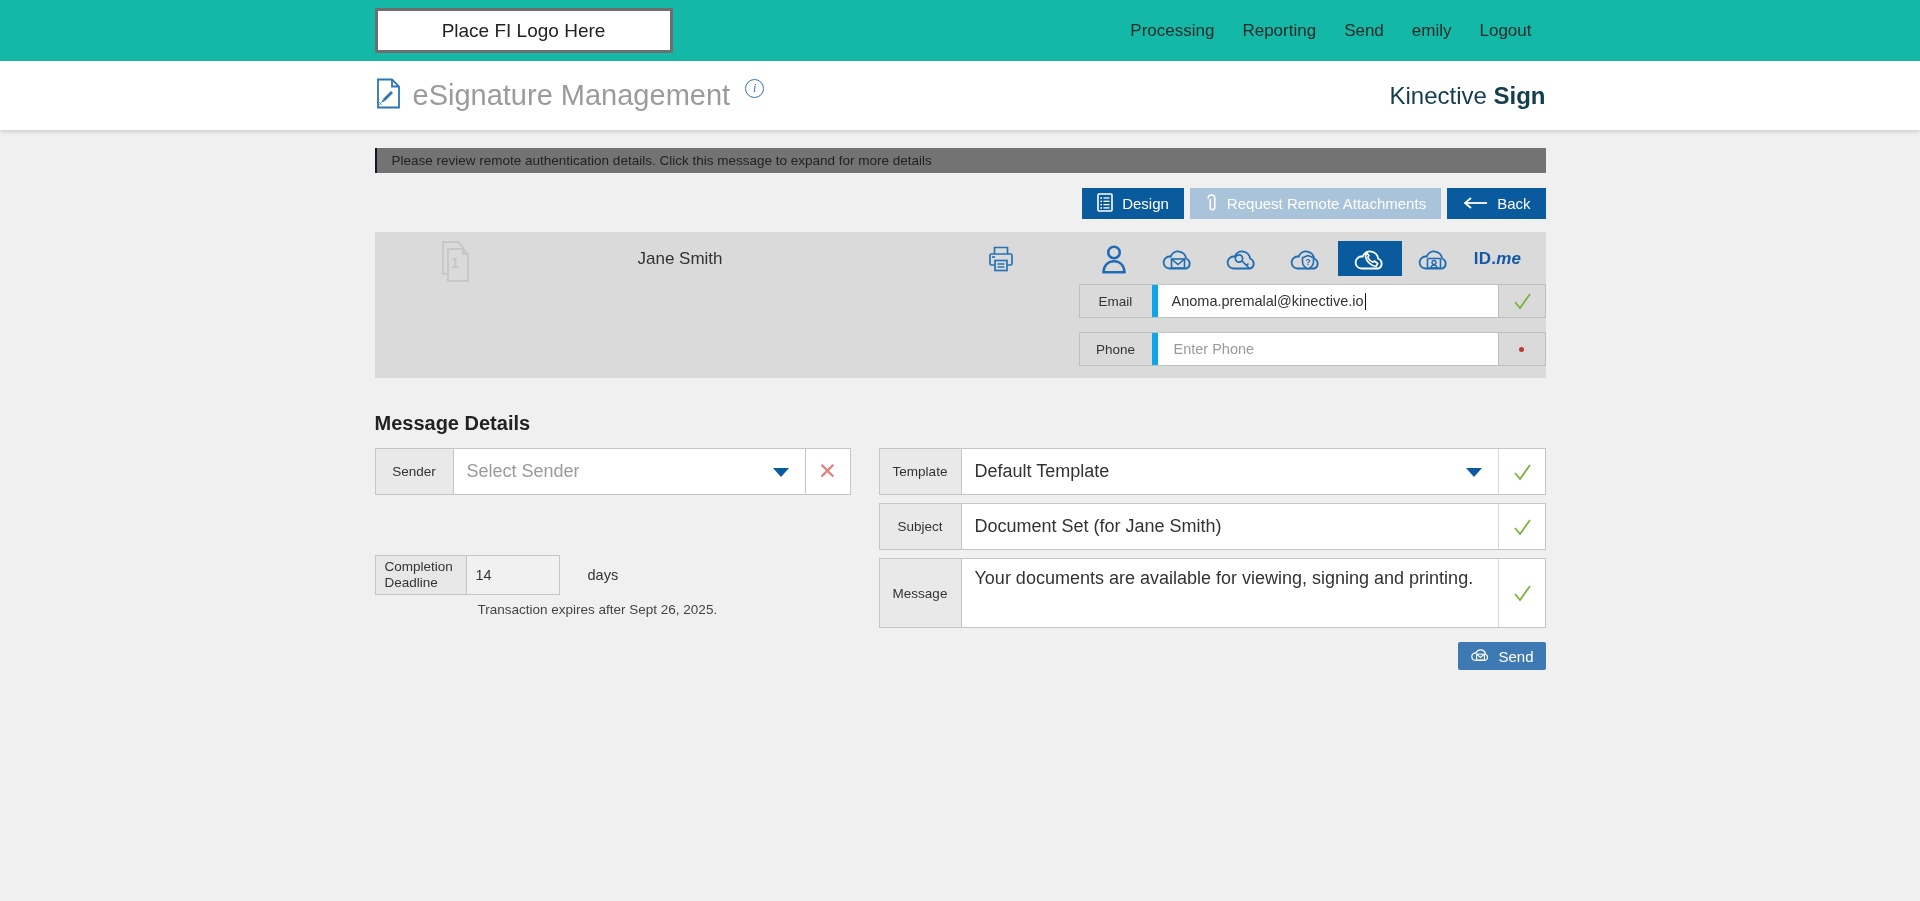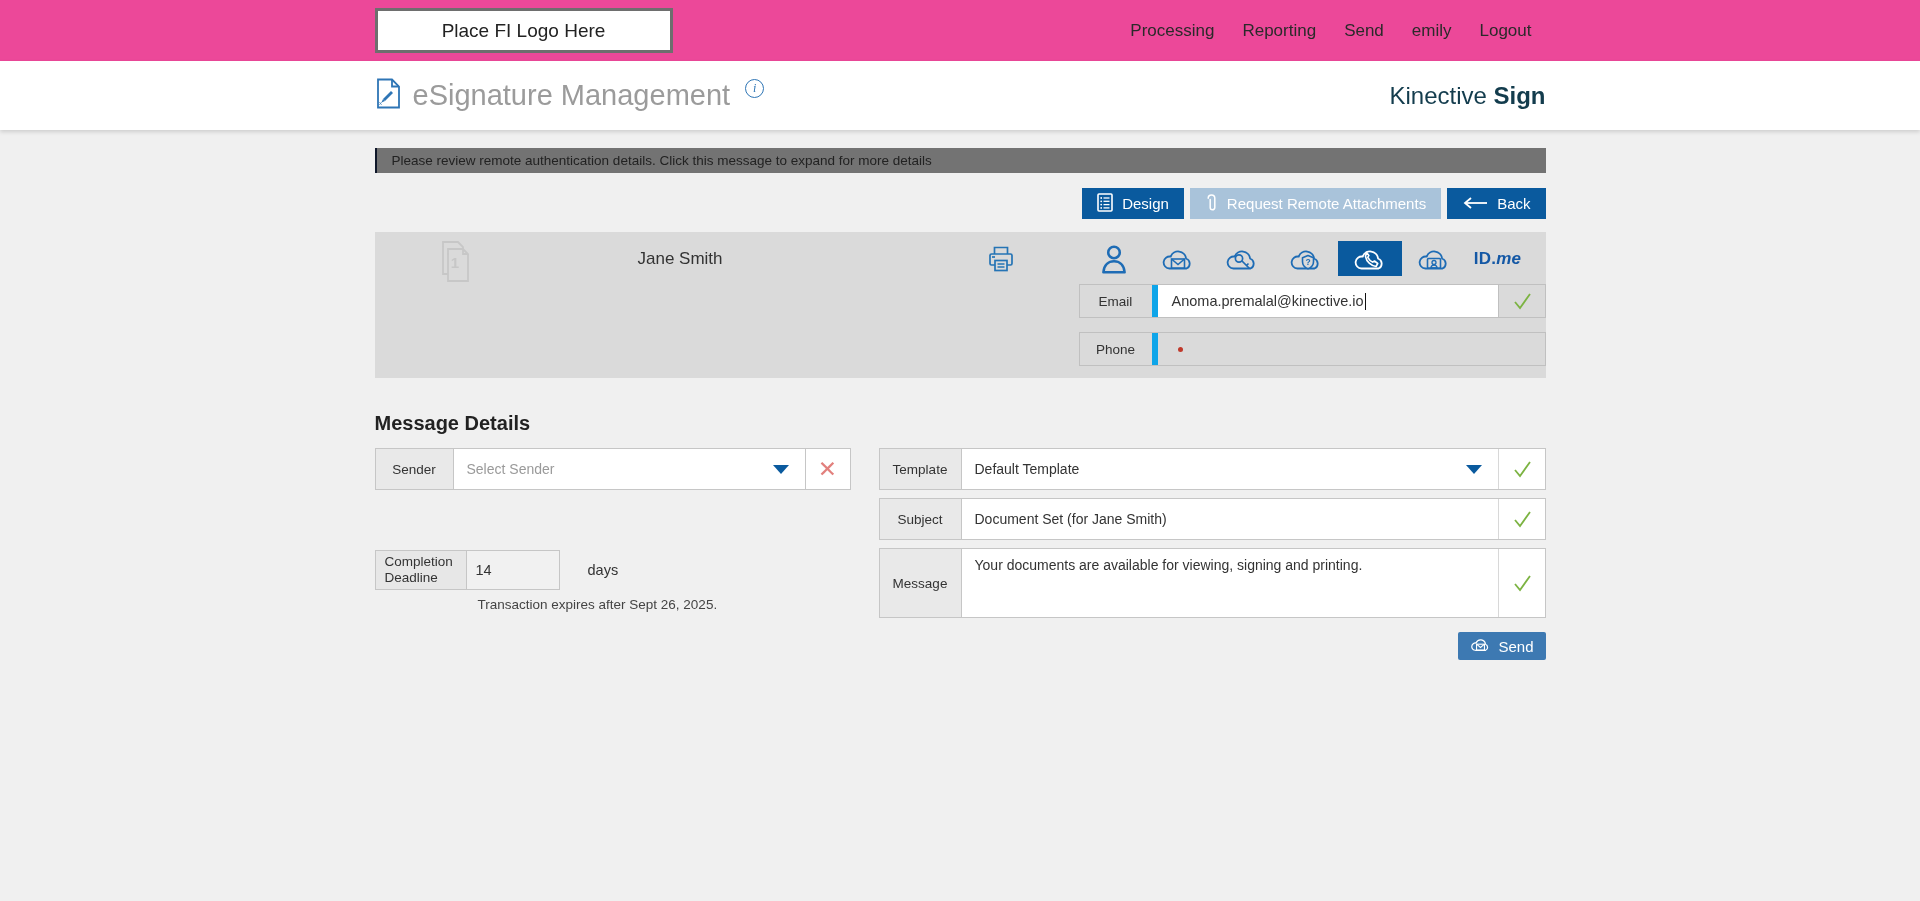--- a/index.html
+++ b/index.html
@@ -6,21 +6,21 @@
   html,body { margin:0; padding:0; }
   body {
     width:1920px; height:901px; overflow:hidden;
     background:#f0f0f0;
     font-family:"Liberation Sans", sans-serif;
     color:#333;
   }
   .container { width:1171px; margin:0 auto; }
 
   
-  .topbar { height:61px; background:#ec4899; }
+  .topbar { height:61px; background:#14b8a6; }
   .topbar-inner { width:1171px; margin:0 auto; height:100%; display:flex; align-items:center; justify-content:space-between; }
   .logo-box {
     width:298px; height:45px; background:#fff; border:3px solid #6e6e6e;
     display:flex; align-items:center; justify-content:center;
     font-size:19px; color:#222; cursor:pointer;
   }
   .nav { display:flex; gap:28px; font-size:17px; color:#2a2a2a; padding-right:14px; }
   .nav span { cursor:pointer; }
 
   
@@ -96,21 +96,21 @@
   .col-left { width:476px; }
   .col-right { width:667px; }
 
   .field-row { display:flex; min-height:38px; border:1px solid #c6c6c6; background:#fff; margin-bottom:8px; }
   .field-label {
     background:#e9e9e9; border-right:1px solid #c6c6c6;
     display:flex; align-items:center; justify-content:center;
     font-size:13.5px; color:#333; flex:none;
   }
   .w78 { width:78px; } .w82 { width:82px; }
-  .field-value { flex:1; display:flex; align-items:center; padding:12px 13px; font-size:14px; color:#333; position:relative; }
+  .field-value { flex:1; display:flex; align-items:center; padding:12px 13px; font-size:18px; color:#333; position:relative; }
   .placeholder { color:#9a9a9a; }
   .caret-down {
     position:absolute; right:16px; top:50%; margin-top:-4px;
     width:0; height:0; border-left:8px solid transparent; border-right:8px solid transparent;
     border-top:9px solid #0a5a9e; cursor:pointer;
   }
   .clear-cell { width:45px; border-left:1px solid #c6c6c6; display:flex; align-items:center; justify-content:center;
     color:#e2807d; font-size:23px; font-weight:300; cursor:pointer; }
   .check-cell { width:47px; border-left:1px solid #d8d8d8; display:flex; align-items:center; justify-content:center; }
 
@@ -299,20 +299,23 @@
         </div>
         <div class="kv-status">
           <svg width="22" height="20" viewBox="0 0 22 20">
             <polyline points="4,11 9,17 19,3" fill="none" stroke="#7cb342" stroke-width="1.8"></polyline>
           </svg>
         </div>
       </div>
 
       <div class="kv-row phone">
         <div class="kv-label">Phone</div>
+        <div class="kv-field">
+          <input type="text" placeholder="Enter Phone" style="">
+        </div>
         <div class="kv-status">
           <span class="req-dot"></span>
         </div>
       </div>
     </div>
 
     <h2 class="section-heading">Message Details</h2>
 
     <div class="columns">
       <div class="col-left">

